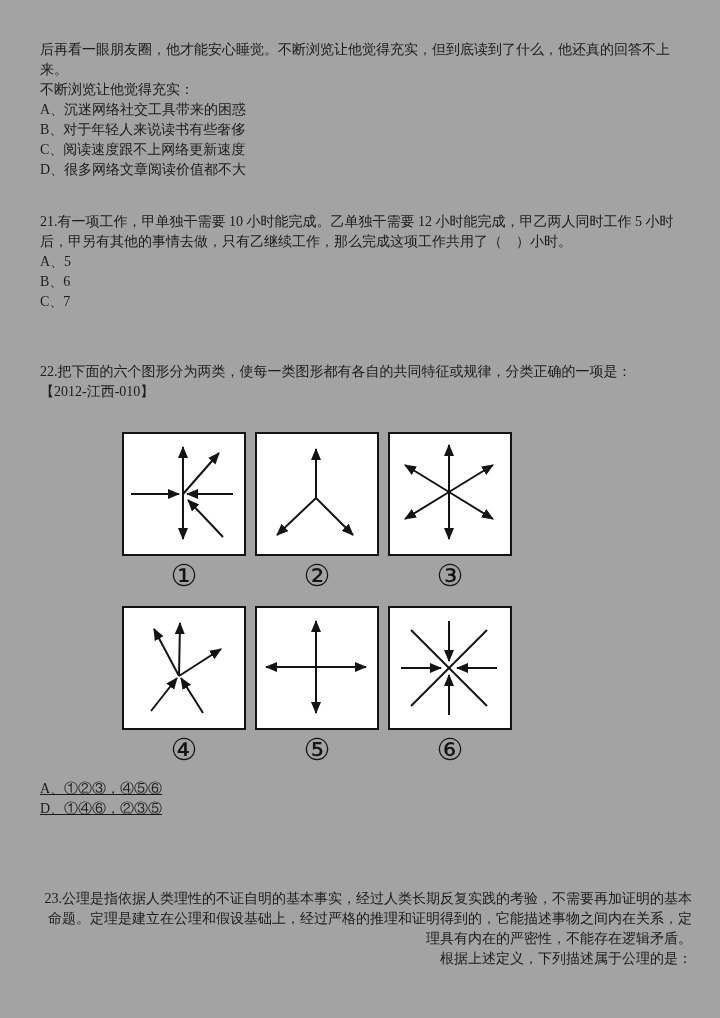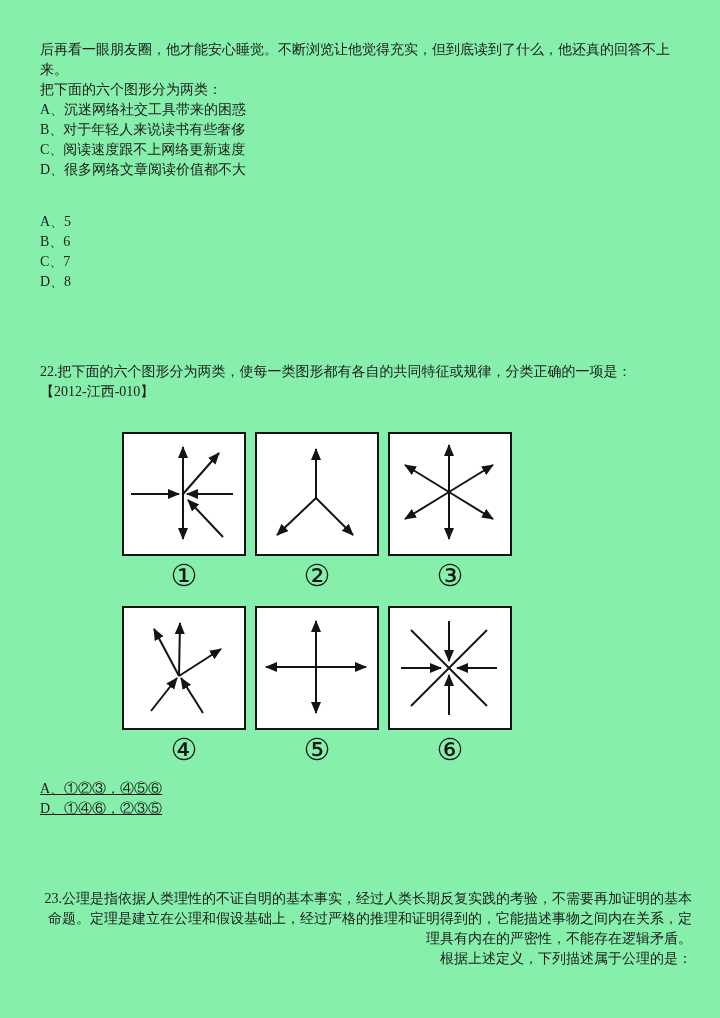--- a/index.html
+++ b/index.html
@@ -1,17 +1,17 @@
 <!DOCTYPE html>
 <html><head>
 <meta charset="utf-8">
 <style>
   html,body { margin:0; padding:0; background:#ffffff; }
   .page {
-    position:relative; width:720px; height:1018px; background:#86efac;
+    position:relative; width:720px; height:1018px; background:#a3a3a3;
     font-family:"Liberation Serif","DejaVu Serif",serif;
     font-size:14px; color:#1b1b1b; overflow:hidden;
   }
   .blk { position:absolute; left:40px; width:652px; }
   .para, .opt, .line { line-height:20px; white-space:normal; }
   .opt { }
   .blk-intro   { top:40px;  }
   .blk-q21     { top:212px; }
   .blk-q22stem { top:362px; }
   .blk-q22opts { top:779px;text-decoration:underline; }
@@ -41,32 +41,32 @@
   <svg class="defs-holder" aria-hidden="true">
     <defs>
       <marker id="ah" markerUnits="userSpaceOnUse" markerWidth="13" markerHeight="11" refX="11" refY="5" orient="auto">
         <path d="M0,0 L12,5 L0,10 Z" fill="#141414"></path>
       </marker>
     </defs>
   </svg>
 
   <section class="blk blk-intro">
     <div class="para">后再看一眼朋友圈，他才能安心睡觉。不断浏览让他觉得充实，但到底读到了什么，他还真的回答不上来。</div>
-    <div class="para">把下面的六个图形分为两类：</div>
+    <div class="para">不断浏览让他觉得充实：</div>
     <div class="opt">A、沉迷网络社交工具带来的困惑</div>
     <div class="opt">B、对于年轻人来说读书有些奢侈</div>
     <div class="opt">C、阅读速度跟不上网络更新速度</div>
     <div class="opt">D、很多网络文章阅读价值都不大</div>
   </section>
 
   <section class="blk blk-q21">
+    <div class="para">21.有一项工作，甲单独干需要 10 小时能完成。乙单独干需要 12 小时能完成，甲乙两人同时工作 5 小时后，甲另有其他的事情去做，只有乙继续工作，那么完成这项工作共用了（　）小时。</div>
     <div class="opt">A、5</div>
     <div class="opt">B、6</div>
     <div class="opt">C、7</div>
-    <div class="opt">D、8</div>
   </section>
 
   <section class="blk blk-q22stem">
     <div class="para">22.把下面的六个图形分为两类，使每一类图形都有各自的共同特征或规律，分类正确的一项是：</div>
     <div class="para">【2012-江西-010】</div>
   </section>
 
   <section class="figure-grid">
     <div class="grid-row">
 

